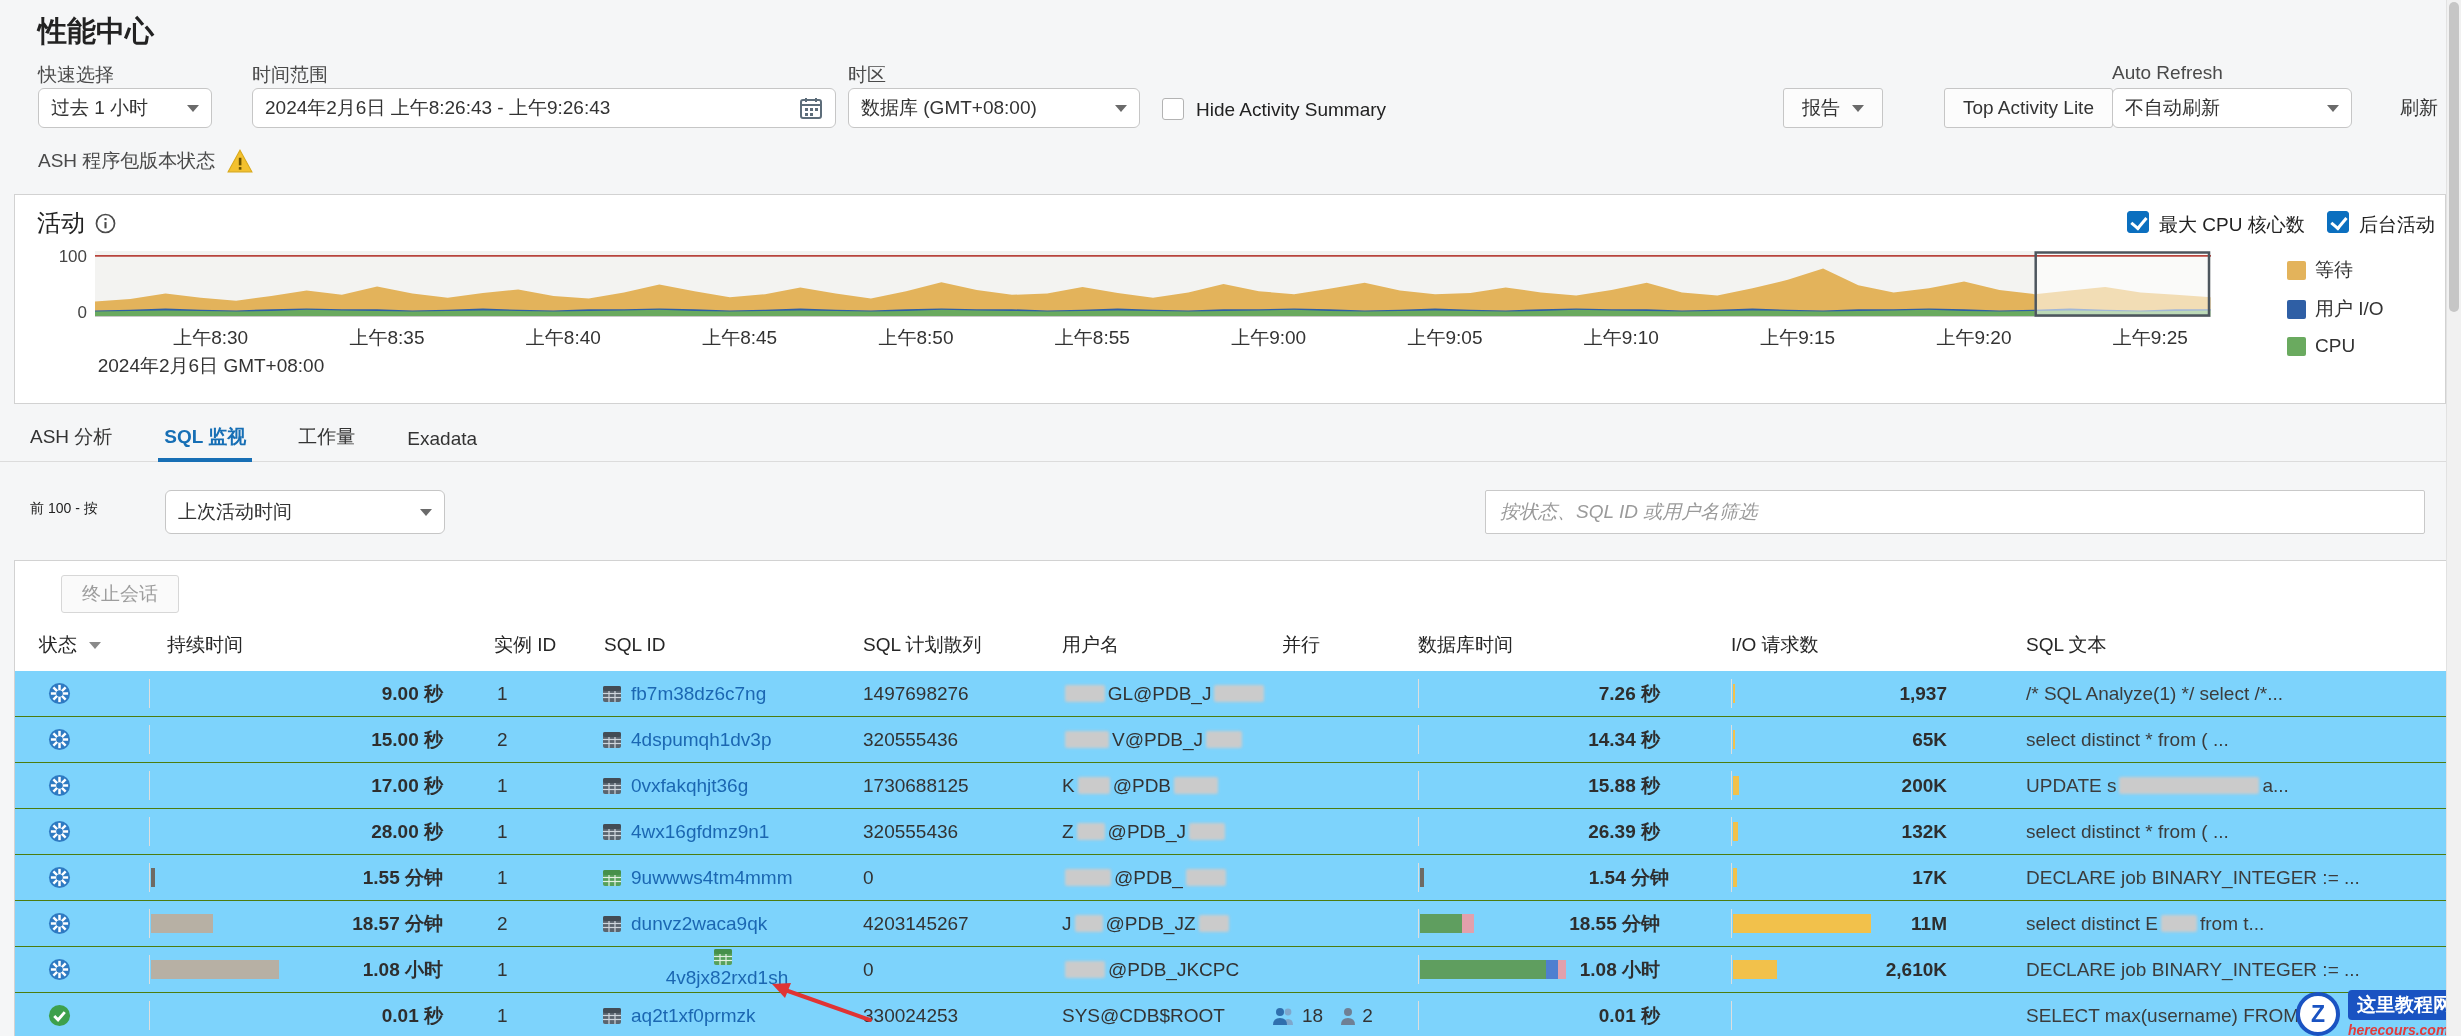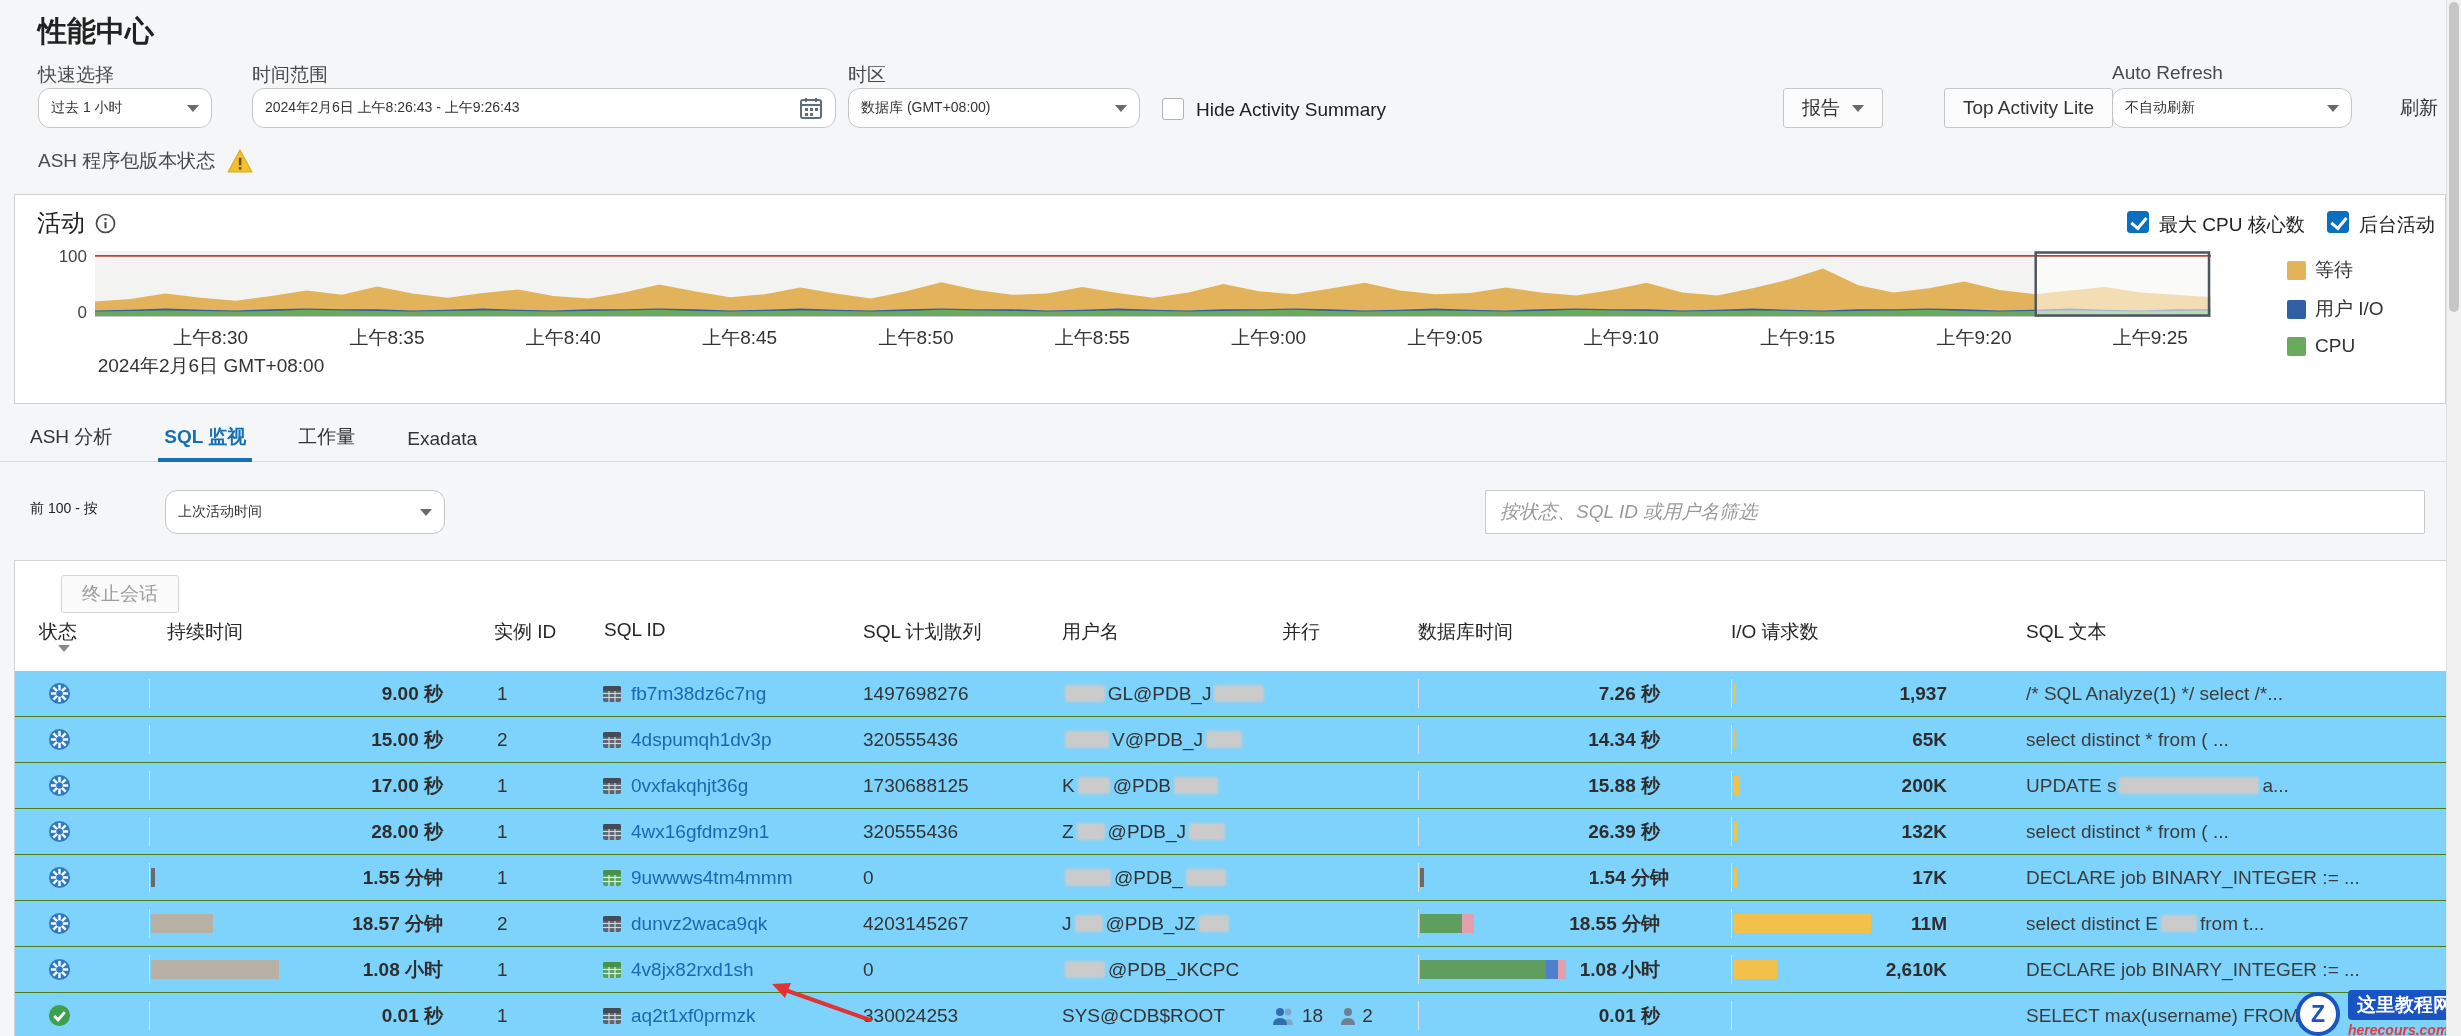--- a/index.html
+++ b/index.html
@@ -3,22 +3,22 @@
 <meta charset="utf-8">
 <style>
   html,body{margin:0;padding:0;background:#e9e9e9;}
   .root{position:relative;width:2461px;height:1036px;background:#f5f6f7;overflow:hidden;
         font-family:"Liberation Sans","DejaVu Sans",sans-serif;color:#333;}
   .abs{position:absolute;}
   .lbl{position:absolute;font-size:19px;color:#4a4a4a;white-space:nowrap;}
   .title{position:absolute;font-size:29px;font-weight:600;color:#222;white-space:nowrap;}
   .panel{position:absolute;background:#fff;border:1px solid #d2d2d2;box-sizing:border-box;}
   .selectbox{position:absolute;box-sizing:border-box;height:40px;background:#fff;border:1px solid #c6c6c6;
-             border-radius:12px;display:flex;align-items:center;justify-content:space-between;
-             padding:0 12px;font-size:14px;color:#333;cursor:pointer;white-space:nowrap;}
+             border-radius:6px;display:flex;align-items:center;justify-content:space-between;
+             padding:0 12px;font-size:19px;color:#333;cursor:pointer;white-space:nowrap;}
   .caret{width:0;height:0;border-left:6px solid transparent;border-right:6px solid transparent;
          border-top:7px solid #6a6a6a;margin-left:12px;flex:0 0 auto;}
   .btn{position:absolute;box-sizing:border-box;height:40px;border:1px solid #c6c6c6;background:#fcfcfc;
        border-radius:3px;display:flex;align-items:center;justify-content:center;font-size:19px;color:#333;
        padding:0 18px;cursor:pointer;white-space:nowrap;}
   .btn-plain{border:none;background:transparent;}
   .cb{position:absolute;width:22px;height:22px;border:1px solid #b3b3b3;border-radius:3px;background:#fff;box-sizing:border-box;}
   .cb.on{background:#0b6fbf;border-color:#0b6fbf;}
   .cb.on::after{content:"";position:absolute;left:6px;top:2px;width:7px;height:12px;border:solid #fff;
                 border-width:0 3px 3px 0;transform:rotate(40deg);}
@@ -28,21 +28,21 @@
   .tab.active{color:#176fb5;border-bottom:4px solid #176fb5;padding-bottom:8px;font-weight:600;}
   .tabline{position:absolute;left:0;top:461px;width:2461px;height:1px;background:#dcdcdc;}
   .filter-input{position:absolute;box-sizing:border-box;height:44px;border:1px solid #c9c9c9;border-radius:2px;
                 padding:0 14px;font-size:19px;color:#333;background:#fff;font-family:inherit;}
   .filter-input::placeholder{font-style:italic;color:#9a9a9a;}
   .xlab{position:absolute;font-size:19px;color:#333;text-align:center;white-space:nowrap;}
   .ylab{position:absolute;font-size:17px;color:#444;text-align:right;width:42px;}
   .legend-item{display:flex;align-items:center;margin-bottom:13px;}
   .legend-swatch{width:19px;height:19px;border-radius:2px;margin-right:9px;flex:0 0 auto;}
   .legend-label{font-size:19px;color:#333;white-space:nowrap;}
-  .thead-cell{position:absolute;top:0;height:100%;display:flex;align-items:center;font-size:19px;color:#262626;white-space:nowrap;flex-direction:column;}
+  .thead-cell{position:absolute;top:0;height:100%;display:flex;align-items:center;font-size:19px;color:#262626;white-space:nowrap;}
   .trow{position:relative;height:45px;border-bottom:1px solid #4d7c0f;background:#7dd3fc;}
   .cell{position:absolute;top:0;height:100%;display:flex;align-items:center;font-size:19px;color:#333;white-space:nowrap;}
   .baxis{position:absolute;left:0;top:8px;height:29px;width:1px;background:#dedede;}
   .hbar{position:absolute;top:13px;height:19px;}
   .cval{position:absolute;right:6px;top:0;height:100%;display:flex;align-items:center;font-weight:bold;color:#2e2e2e;font-size:19px;white-space:nowrap;}
   .link{color:#1b67b2;cursor:pointer;}
   .redact{display:inline-block;height:17px;background:#cbcbcb;border-radius:2px;filter:blur(1.5px);
           vertical-align:middle;margin:0 3px;}
   .sqltext{overflow:hidden;text-overflow:clip;color:#3c3c3c;}
   .kill-btn{position:absolute;box-sizing:border-box;height:38px;border:1px solid #d7d7d7;background:#fafafa;
@@ -576,21 +576,21 @@
               </g>
               <circle cx="12" cy="12" r="3.4" fill="#2e7ac2"></circle>
             </svg>
           </div>
           <div class="cell" style="left: 134px; width: 300px;">
             <div class="baxis"></div>
             <div class="hbar" style="left: 2px; width: 128px; background: rgb(183, 176, 164);"></div>
             <div class="cval">1.08 小时</div>
           </div>
           <div class="cell" style="left: 482px; width: 90px;">1</div>
-          <div class="cell" style="left: 587px; width: 250px;">
+          <div class="cell" style="left: 587px; width: 250px; flex-direction: column;">
             <span style="display: inline-flex; margin-right: 9px;">
               <svg width="20" height="20" viewBox="0 0 20 20">
                 <rect x="1" y="2" width="18" height="16" rx="2" fill="#57a05a"></rect>
                 <rect x="1" y="2" width="18" height="5" rx="2" fill="#46904a"></rect>
                 <g stroke="#e2f0e2" stroke-width="1.2">
                   <line x1="1" y1="9.5" x2="19" y2="9.5"></line>
                   <line x1="1" y1="13.5" x2="19" y2="13.5"></line>
                   <line x1="7" y1="7" x2="7" y2="18"></line>
                   <line x1="13" y1="7" x2="13" y2="18"></line>
                 </g>

